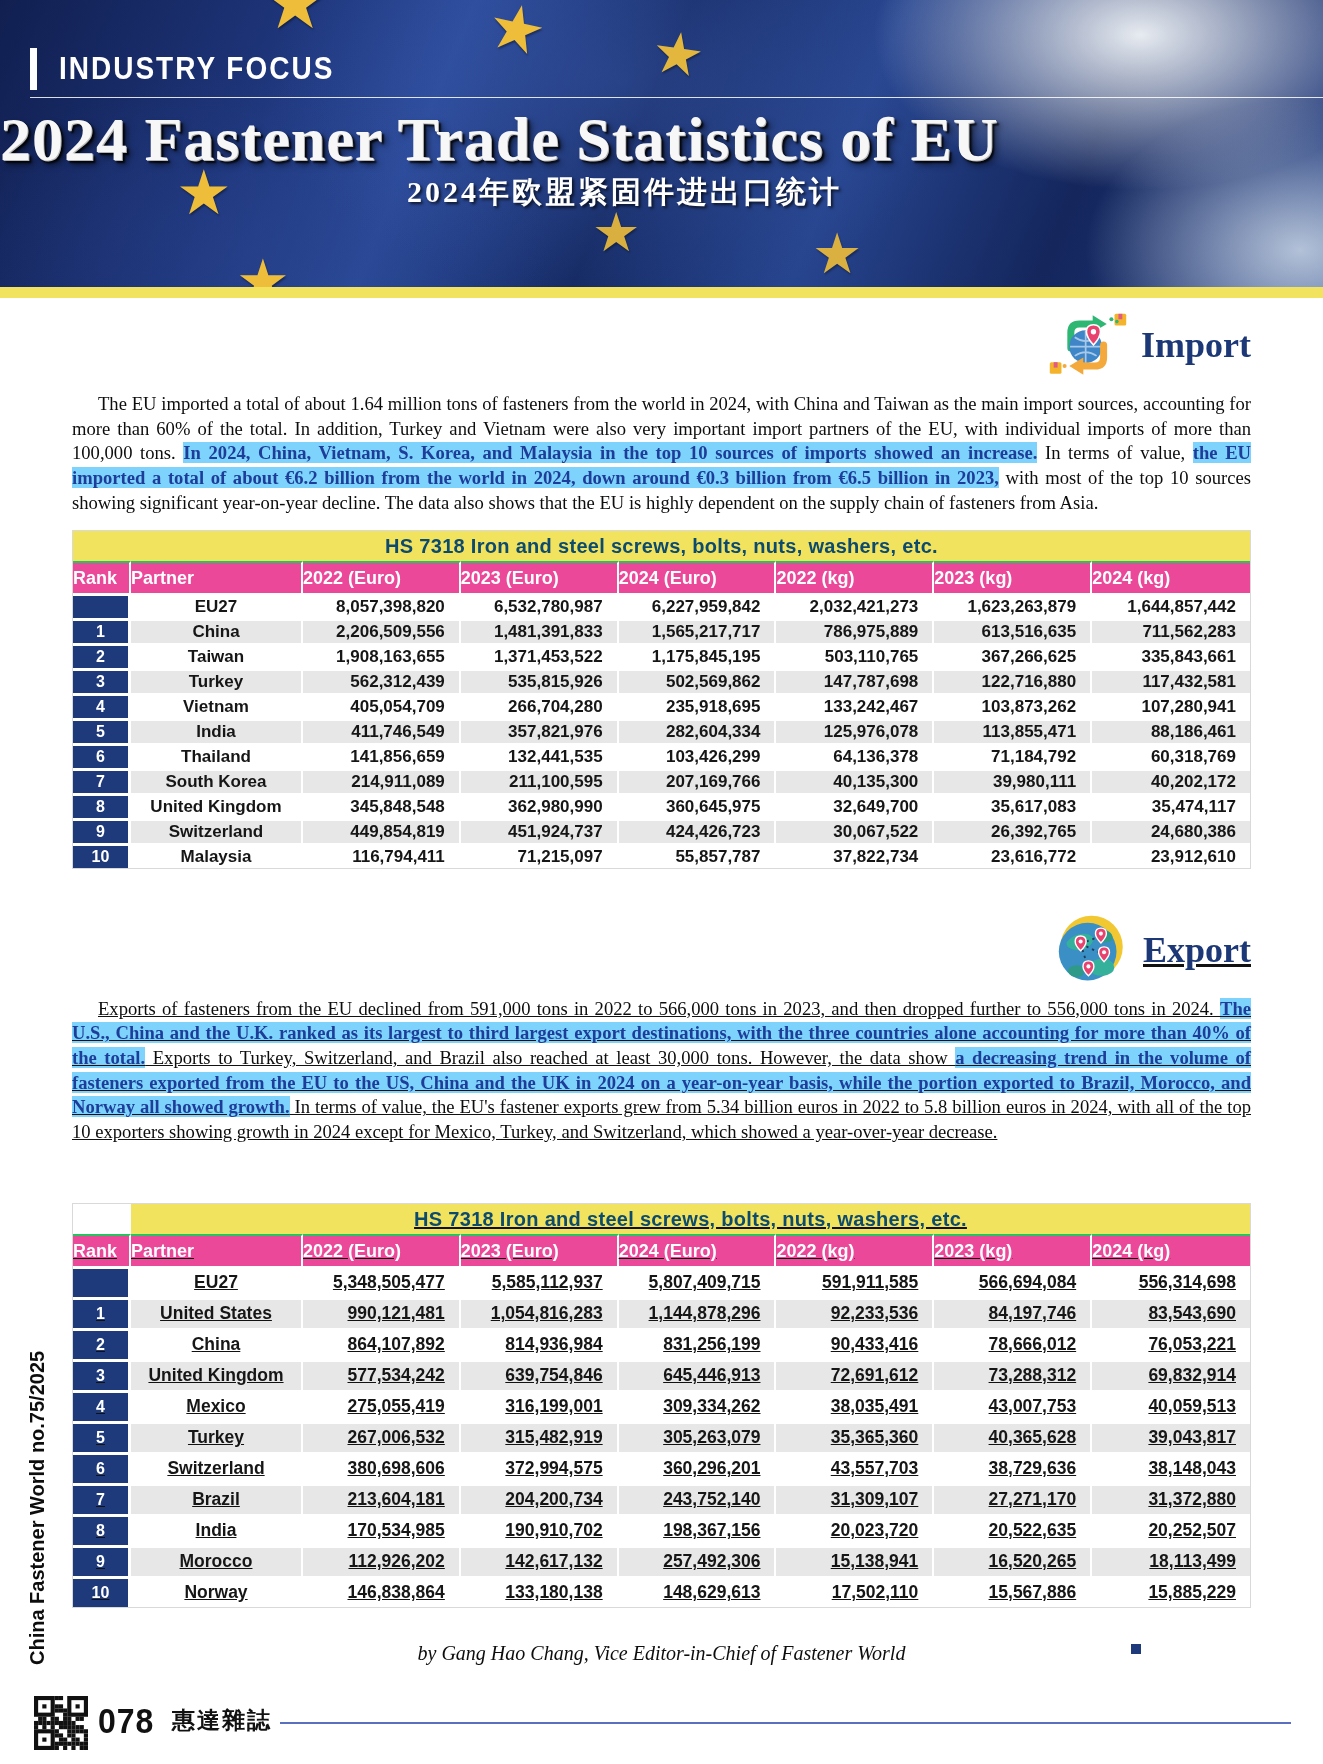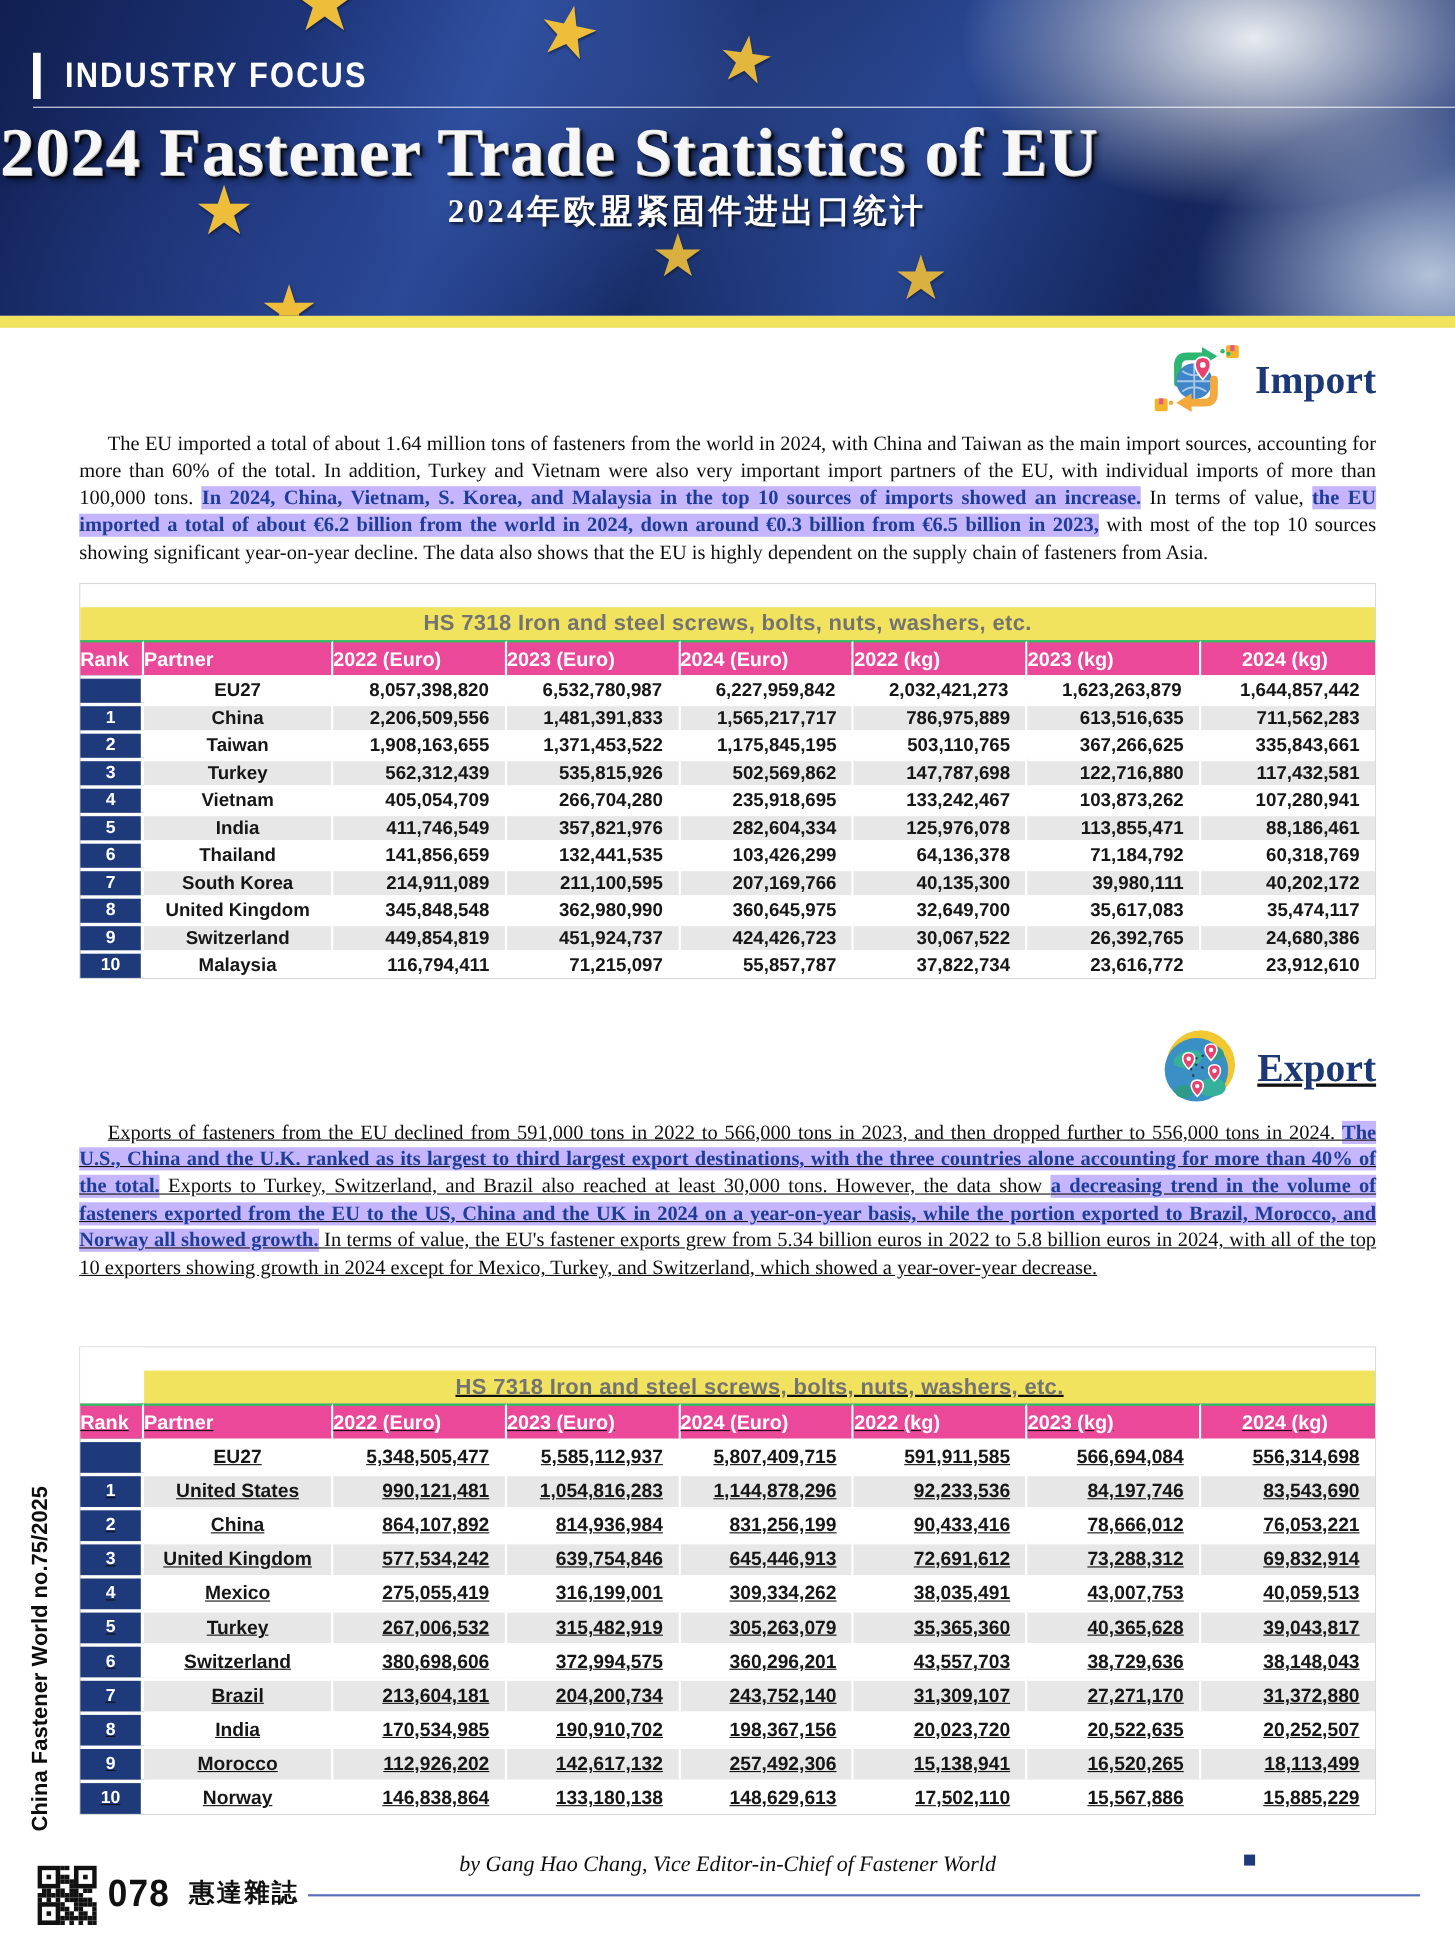--- a/index.html
+++ b/index.html
@@ -44,47 +44,47 @@
   
   main { padding:0 72px; }
   .sec-head { display:flex; align-items:center; justify-content:flex-end; margin-top:6px; height:82px; }
   .sec-head svg { width:78px; height:78px; margin-right:14px; }
   .sec-title { font-family:"Liberation Serif", serif; font-weight:bold; font-size:36px; color:#1c3876; }
 
   .para {
     margin-top:6px; font-size:18.6px; line-height:1.33; text-align:justify;
     text-indent:26px; color:#0d0d0d;
   }
-  .hl { background:#c4b5fd; color:#1d3d99; font-weight:bold; }
+  .hl { background:#7dd3fc; color:#1d3d99; font-weight:bold; }
 
   
   .trade-table { margin-top:14px; border:1px solid #d9d9d9; font-family:"Liberation Sans", sans-serif; }
   .tt-titlerow { display:grid; grid-template-columns:1fr; }
   .tt-titlerow.offset { grid-template-columns:58px 1fr; }
   .tt-titlespacer { background:#ffffff; }
   .tt-title {
-    background:#f2e35e; color:#737373; font-weight:bold; font-size:20px;
-    text-align:center; padding:4px 0 3px 0; letter-spacing:0.3px;margin-top:21px;
+    background:#f2e35e; color:#0c4a6e; font-weight:bold; font-size:20px;
+    text-align:center; padding:4px 0 3px 0; letter-spacing:0.3px;
   }
   .tt-row { display:grid; grid-template-columns:58px 172px repeat(6, 1fr); }
   .tt-hcell {
     background:#ec4899; color:#ffffff; font-weight:bold; font-size:18px;
     text-align:left; padding:5px 0 4px 0; border-right:2px solid #ffffff; border-top:2px solid #22c55e;
   }
   .tt-hcell:last-child { border-right:none; }
   .tt-rank {
     background:#1e3a7a; color:#ffffff; font-weight:bold; font-size:16px;
     text-align:center; border-right:3px solid #ffffff; border-top:3px solid #ffffff;
     display:flex; align-items:center; justify-content:center;
   }
   .tt-partner { font-weight:bold; font-size:17px; text-align:center; border-right:2px solid #ffffff; border-top:3px solid #ffffff;
     display:flex; align-items:center; justify-content:center; color:#161616; }
   .tt-num { font-weight:bold; font-size:17px; text-align:right; border-right:2px solid #ffffff; border-top:3px solid #ffffff;
     display:flex; align-items:center; justify-content:flex-end; padding-right:14px; color:#161616; }
-  .tt-row > div:last-child { border-right:none;padding-left:37px; }
+  .tt-row > div:last-child { border-right:none; }
   .tt-row.white > .tt-partner, .tt-row.white > .tt-num { background:#ffffff; }
   .tt-row.gray  > .tt-partner, .tt-row.gray  > .tt-num { background:#e7e7e7; }
   #import-table .tt-partner, #import-table .tt-num, #import-table .tt-rank { padding-top:1px; padding-bottom:1px; min-height:24px; }
   #export-table .tt-partner, #export-table .tt-num, #export-table .tt-rank { min-height:31px; }
   #export-table .tt-partner, #export-table .tt-num { font-size:17.5px; }
 
   
   .byline-row { position:relative; margin-top:34px; text-align:center; }
   .byline { display:inline-block; font-style:italic; font-weight:normal; font-size:20px; color:#0d0d0d; }
   .end-mark {

